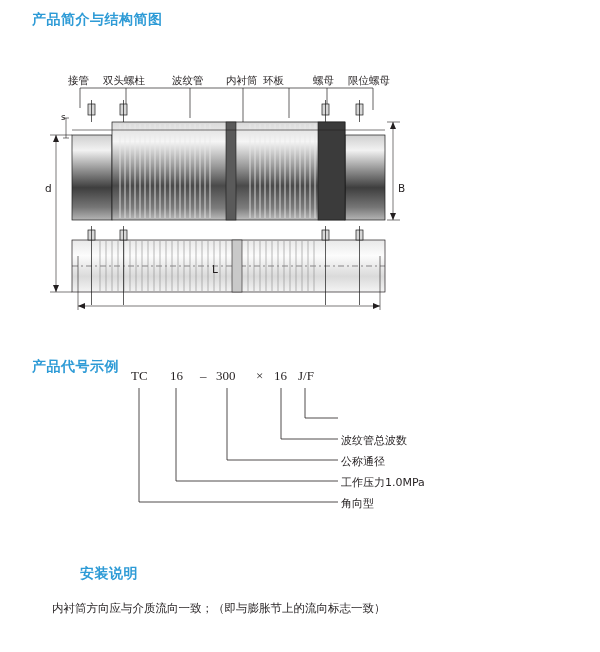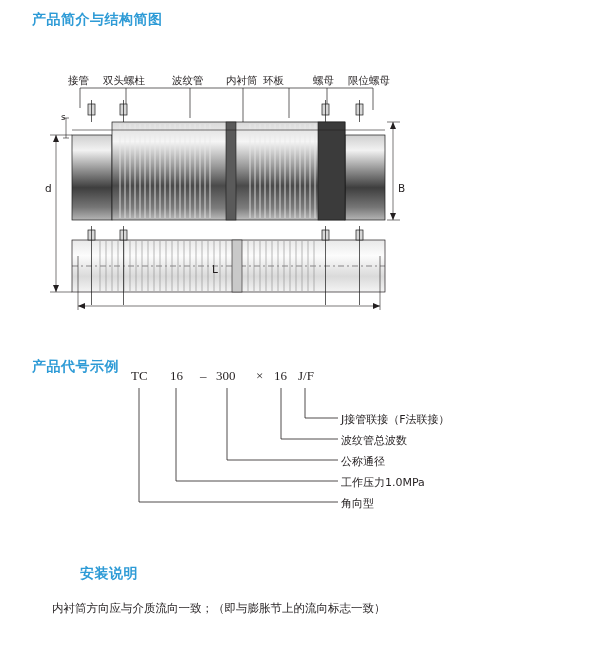--- a/index.html
+++ b/index.html
@@ -261,21 +261,20 @@
 <div id="figure2">
 
   <div class="code-char" style="left:131px;top:0px;">TC</div>
   <div class="code-char" style="left:170px;top:0px;">16</div>
   <div class="code-char" style="left:200px;top:0px;">–</div>
   <div class="code-char" style="left:216px;top:0px;">300</div>
   <div class="code-char" style="left:256px;top:0px;">×</div>
   <div class="code-char" style="left:274px;top:0px;">16</div>
   <div class="code-char" style="left:298px;top:0px;">J/F</div>
 
-  <div class="leg-text" style="left:341px;top:44px;">J接管联接（F法联接）</div>
   <div class="leg-text" style="left:341px;top:65px;">波纹管总波数</div>
   <div class="leg-text" style="left:341px;top:86px;">公称通径</div>
   <div class="leg-text" style="left:341px;top:107px;">工作压力1.0MPa</div>
   <div class="leg-text" style="left:341px;top:128px;">角向型</div>
 
   <svg width="600" height="170" viewBox="0 0 600 170" style="position:absolute;left:0;top:0;">
     <g stroke="#231f20" stroke-width="0.8" fill="none">
 
       <path d="M305 20 V50 H338"></path>
 

